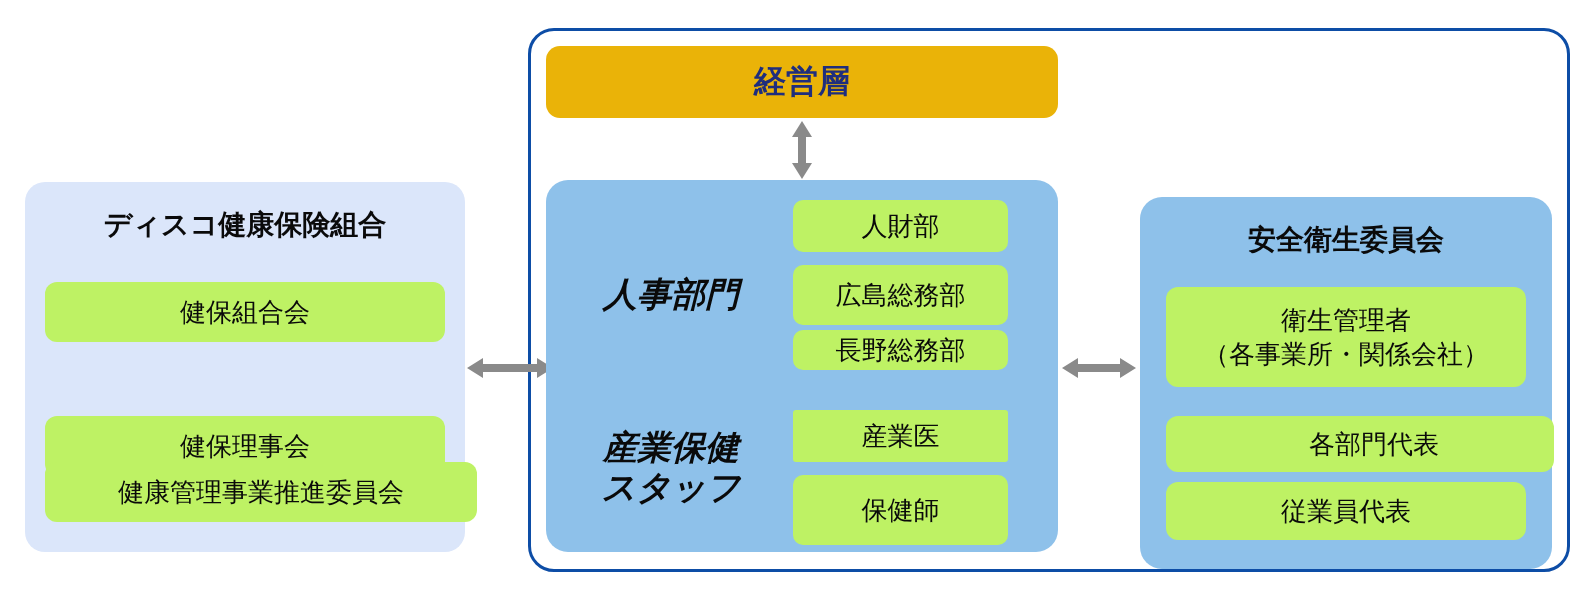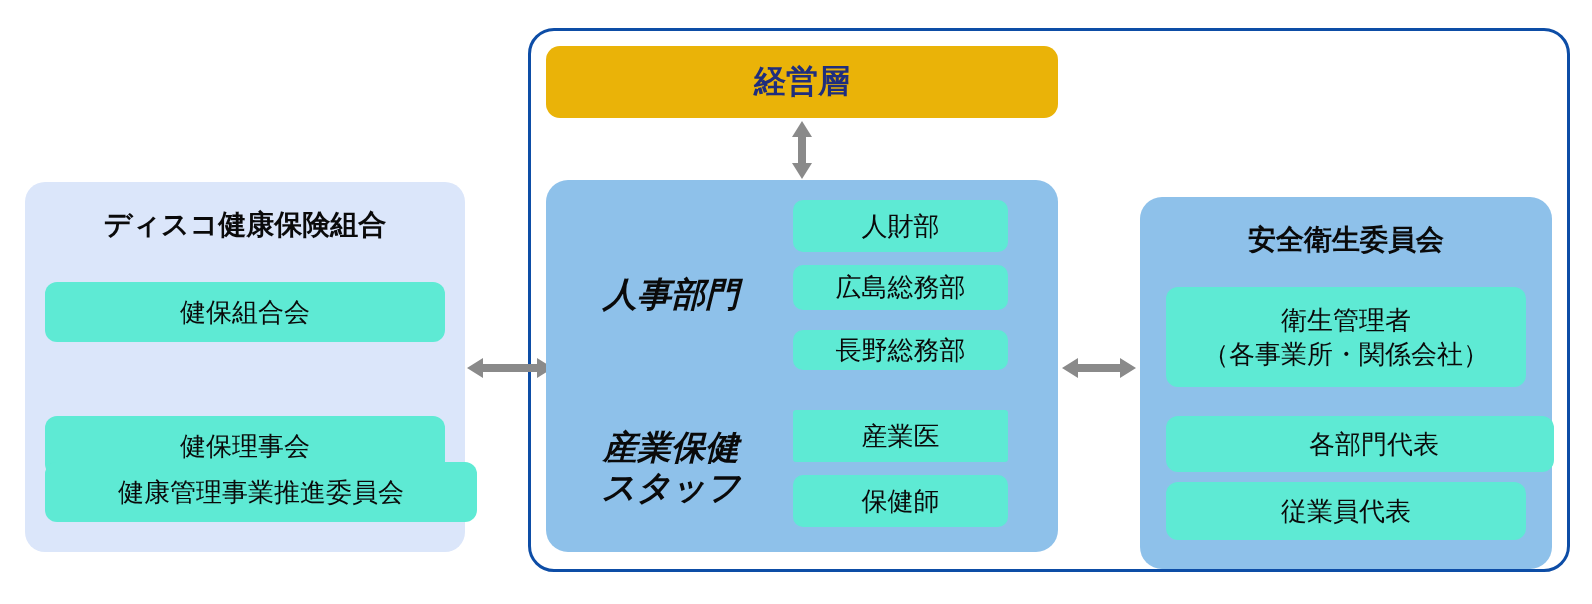--- a/index.html
+++ b/index.html
@@ -32,21 +32,21 @@
   .left-panel{left:25px;top:182px;width:440px;height:370px;}
   .center-panel{left:546px;top:180px;width:512px;height:372px;}
   .right-panel{left:1140px;top:180px;width:412px;height:372px;margin-top:17px;}
 
   .panel-title{
     position:absolute;left:0;right:0;text-align:center;
     font-size:28px;font-weight:bold;color:#0a0a0a;
   }
 
   .wbox{
-    position:absolute;background:#5eead4;border-radius:12px;
+    position:absolute;background:#bef264;border-radius:12px;
     display:flex;flex-direction:column;align-items:center;justify-content:center;
     font-size:26px;color:#0a0a0a;text-align:center;line-height:1.32;
   }
 
   .section-label{
     position:absolute;left:0;width:250px;text-align:center;
     font-size:34px;font-weight:bold;color:#0a0a0a;
     white-space:pre-line;line-height:40px;font-style:italic;
   }
 
@@ -85,33 +85,33 @@
   <svg width="86" height="22" viewBox="0 0 86 22">
     <polygon class="arrow" points="0,11 16,1 16,7 70,7 70,1 86,11 70,21 70,15 16,15 16,21"></polygon>
   </svg>
 </div>
 
 <div class="abs panel-blue center-panel">
   <div class="section-label" style="top:94px;">人事部門</div>
   <div class="wbox" style="left:247px;top:20px;width:215px;height:52px;border-radius:10px;">
     <span>人財部</span>
   </div>
-  <div class="wbox" style="left:247px;top:85px;width:215px;height:45px;border-radius:10px;">
+  <div class="wbox" style="left:247px;top:85px;width:215px;height:60px;border-radius:10px;">
     <span>広島総務部</span>
   </div>
   <div class="wbox" style="left:247px;top:150px;width:215px;height:40px;border-radius:10px;">
     <span>長野総務部</span>
   </div>
 
   <div class="section-label" style="top:247px;">産業保健
 スタッフ</div>
   <div class="wbox" style="left:247px;top:230px;width:215px;height:52px;border-radius:3px;">
     <span>産業医</span>
   </div>
-  <div class="wbox" style="left:247px;top:295px;width:215px;height:52px;border-radius:10px;">
+  <div class="wbox" style="left:247px;top:295px;width:215px;height:70px;border-radius:10px;">
     <span>保健師</span>
   </div>
 </div>
 
 <div class="abs" style="left:1062px;top:357px;width:74px;height:22px;">
   <svg width="74" height="22" viewBox="0 0 74 22">
     <polygon class="arrow" points="0,11 16,1 16,7 58,7 58,1 74,11 58,21 58,15 16,15 16,21"></polygon>
   </svg>
 </div>
 

